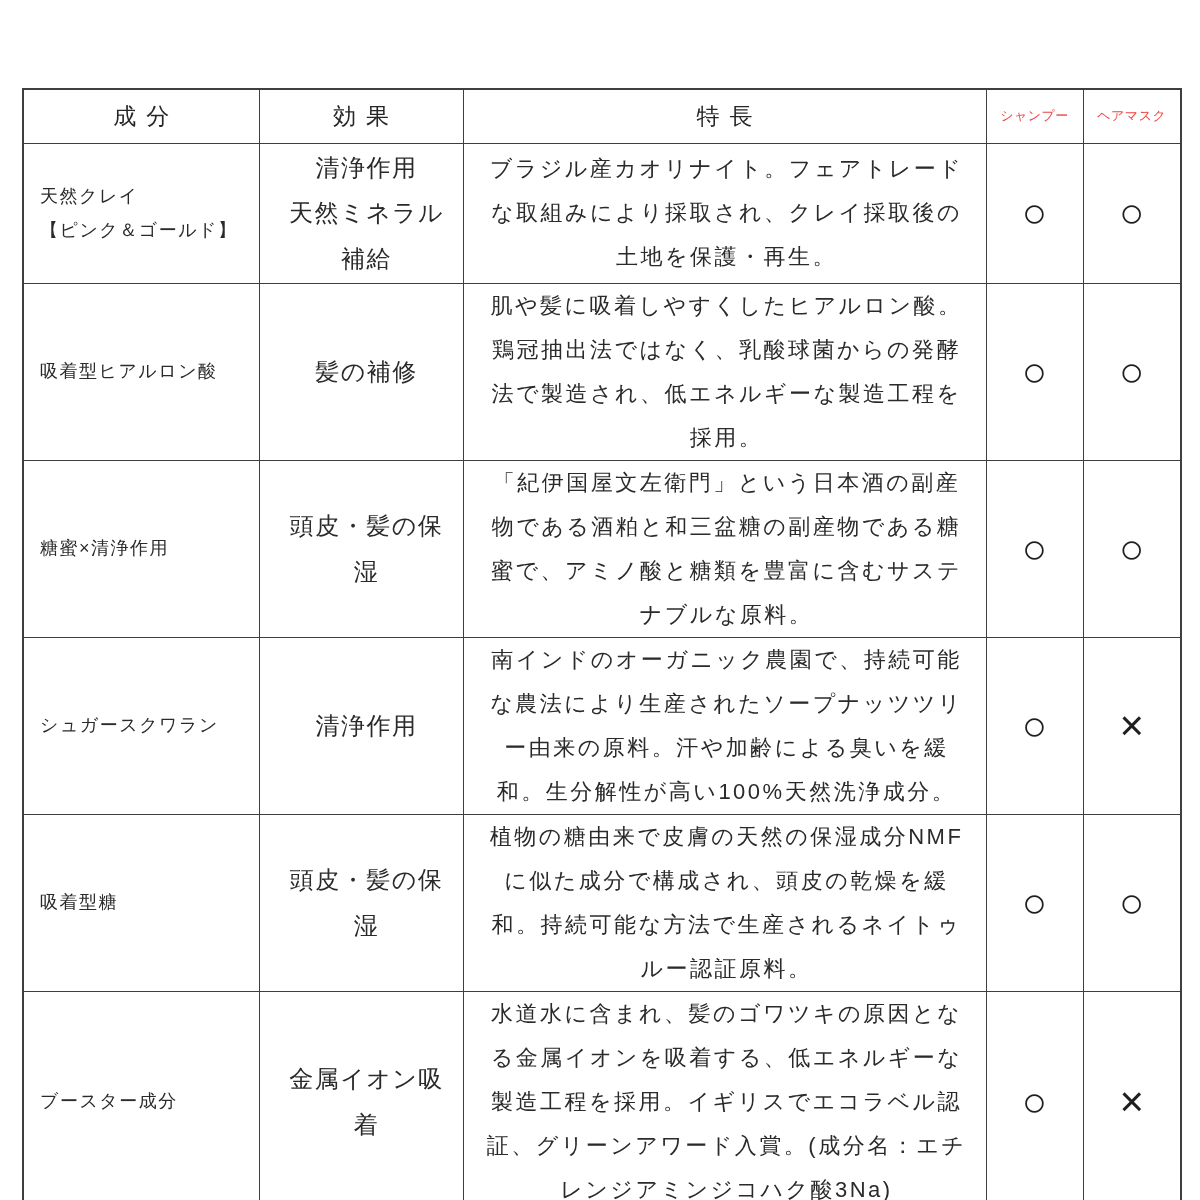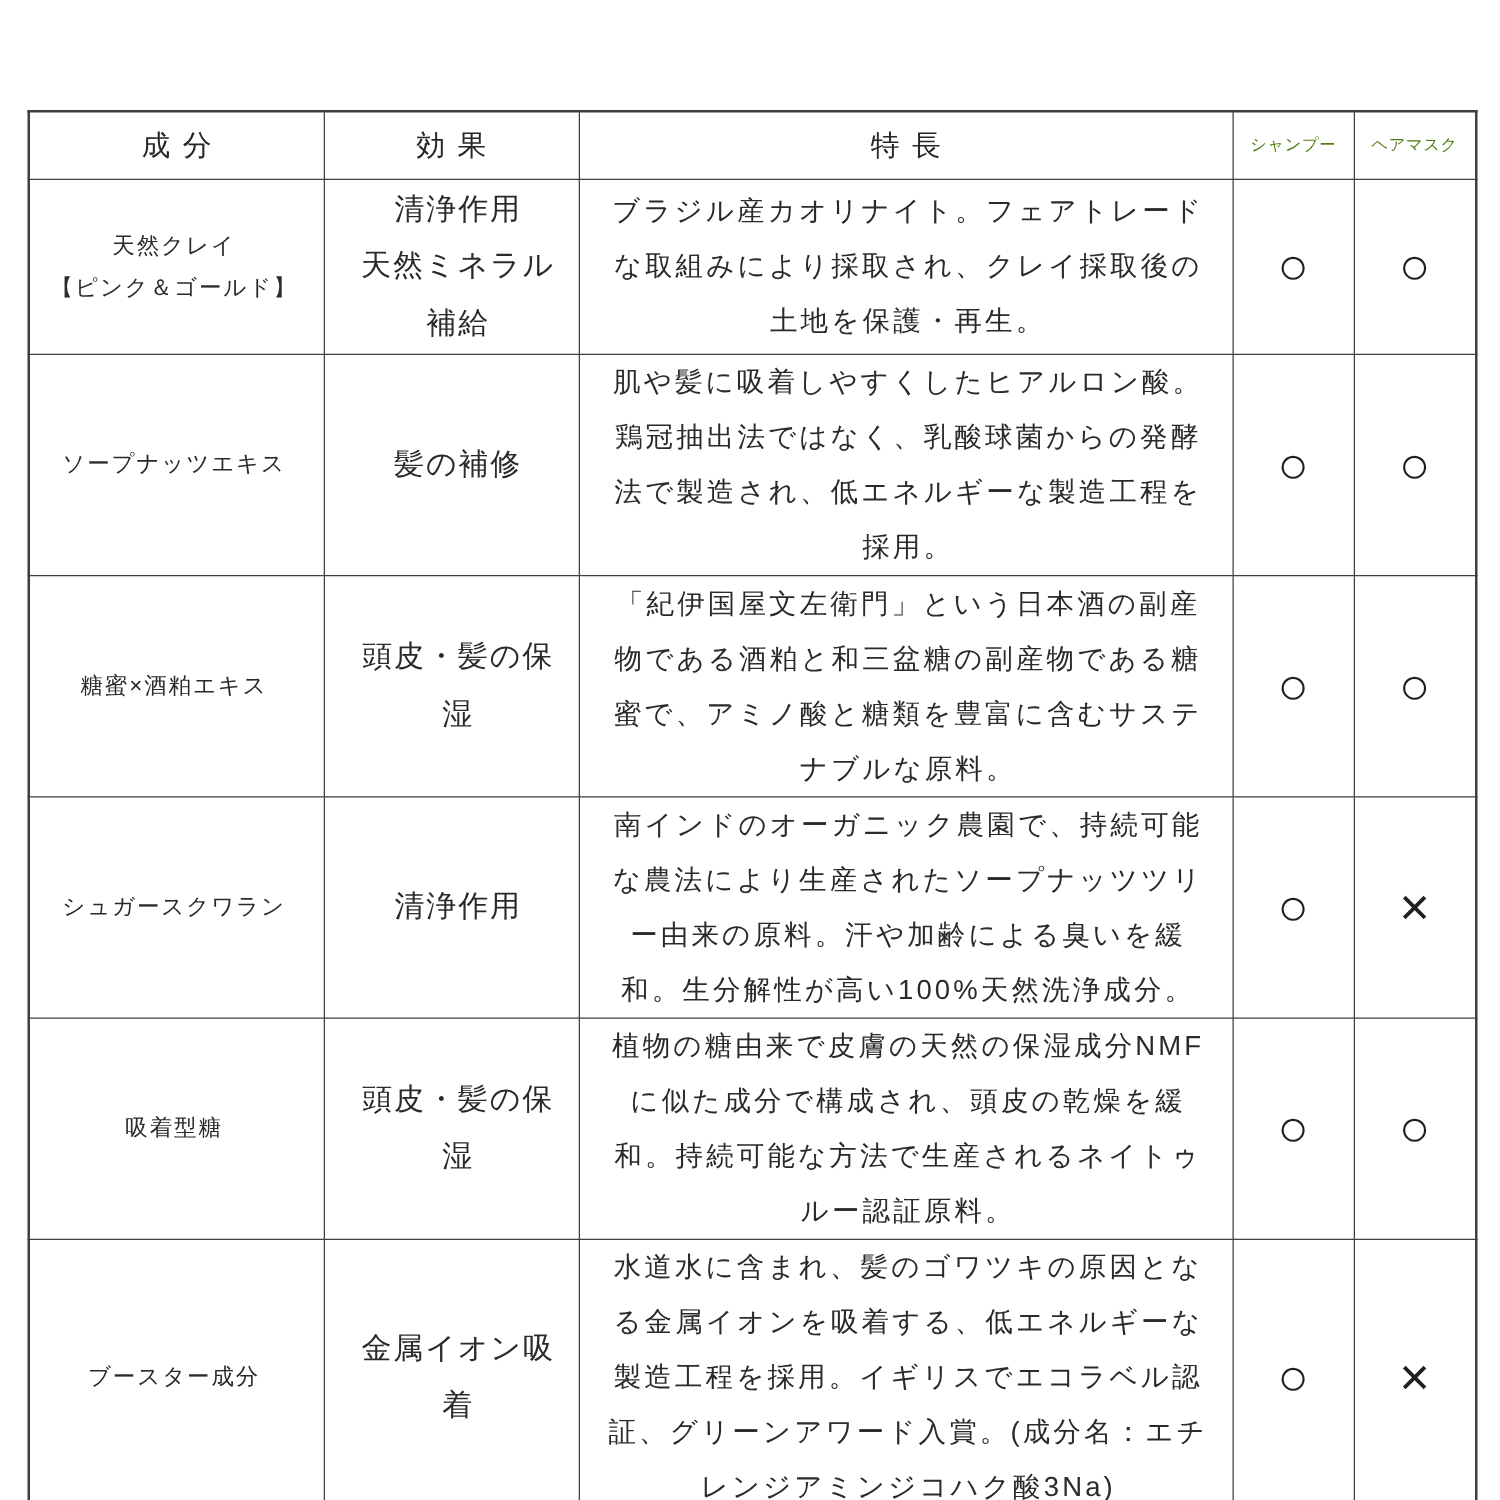--- a/index.html
+++ b/index.html
@@ -33,30 +33,30 @@
     letter-spacing: 10px;
     text-indent: 10px;
     text-align: center;
     color: #262626;
   }
   th.sub {
     font-weight: 400;
     font-size: 13px;
     letter-spacing: 0.5px;
     text-align: center;
-    color: #4d7c0f;
+    color: #ef4444;
   }
   tr.body { height: 140px; }
   td.cell-ing {
-    padding: 0 8px 0 4px;
+    padding: 0 8px 0 16px;
     font-size: 18px;
     letter-spacing: 1.5px;
     line-height: 1.9;
     white-space: pre-line;
-    text-align: center;
+    text-align: left;
   }
   td.cell-eff {
     padding: 0 8px 0 19px;
     font-size: 24px;
     letter-spacing: 1.5px;
     line-height: 1.9;
     white-space: pre-line;
     text-align: center;
   }
   td.cell-feat {
@@ -99,28 +99,28 @@
       <tr class="body">
         <td class="cell-ing">天然クレイ
 【ピンク＆ゴールド】</td>
         <td class="cell-eff">清浄作用
 天然ミネラル補給</td>
         <td class="cell-feat">ブラジル産カオリナイト。フェアトレードな取組みにより採取され、クレイ採取後の土地を保護・再生。</td>
         <td class="cell-mark">○</td>
         <td class="cell-mark">○</td>
       </tr>
       <tr class="body">
-        <td class="cell-ing">ソープナッツエキス</td>
+        <td class="cell-ing">吸着型ヒアルロン酸</td>
         <td class="cell-eff">髪の補修</td>
         <td class="cell-feat">肌や髪に吸着しやすくしたヒアルロン酸。鶏冠抽出法ではなく、乳酸球菌からの発酵法で製造され、低エネルギーな製造工程を採用。</td>
         <td class="cell-mark">○</td>
         <td class="cell-mark">○</td>
       </tr>
       <tr class="body">
-        <td class="cell-ing">糖蜜×酒粕エキス</td>
+        <td class="cell-ing">糖蜜×清浄作用</td>
         <td class="cell-eff">頭皮・髪の保湿</td>
         <td class="cell-feat">「紀伊国屋文左衛門」という日本酒の副産物である酒粕と和三盆糖の副産物である糖蜜で、アミノ酸と糖類を豊富に含むサステナブルな原料。</td>
         <td class="cell-mark">○</td>
         <td class="cell-mark">○</td>
       </tr>
       <tr class="body">
         <td class="cell-ing">シュガースクワラン</td>
         <td class="cell-eff">清浄作用</td>
         <td class="cell-feat">南インドのオーガニック農園で、持続可能な農法により生産されたソープナッツツリー由来の原料。汗や加齢による臭いを緩和。生分解性が高い100%天然洗浄成分。</td>
         <td class="cell-mark">○</td>

